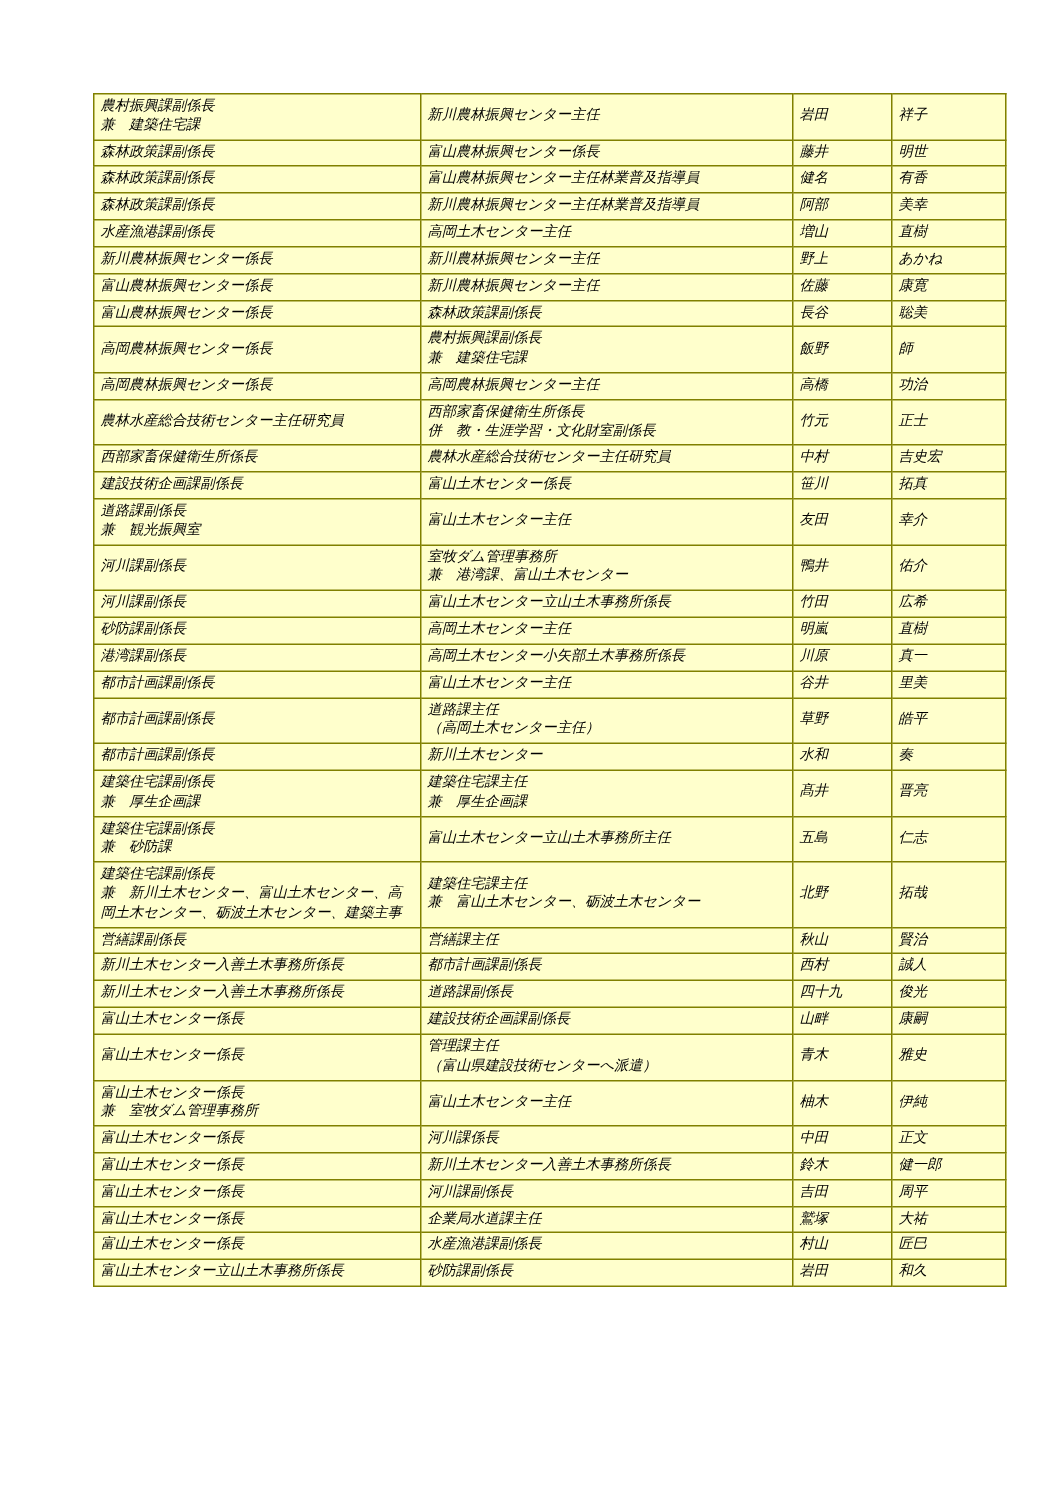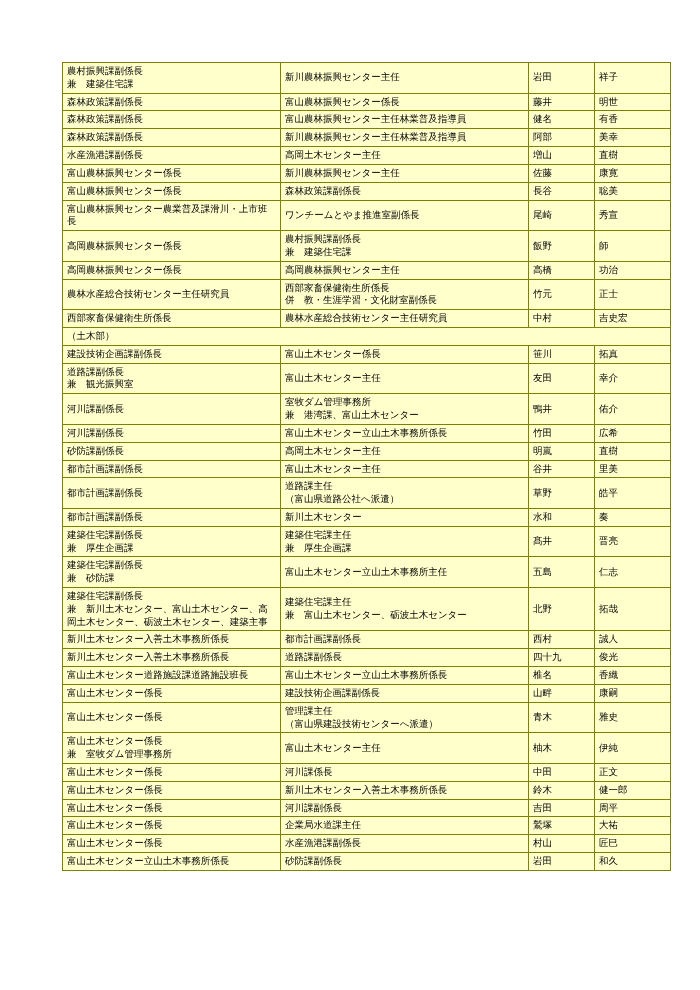--- a/index.html
+++ b/index.html
@@ -12,20 +12,21 @@
     height: 990px;
     font-family: "Liberation Sans", sans-serif;
     color: #000000;
   }
   .page {
     position: relative;
     width: 700px;
     height: 990px;
     box-sizing: border-box;
     padding: 62px 30px 0 62px;
+    font-style: italic;
   }
   table.roster {
     border-collapse: collapse;
     table-layout: fixed;
     width: 608px;
     background: #ffffcc;
   }
   table.roster td {
     border: 1px solid #808000;
     padding: 2px 4px;
@@ -105,50 +106,50 @@
             <span class="line">水産漁港課副係長</span>
           </td>
           <td class="cell-new">
             <span class="line">高岡土木センター主任</span>
           </td>
           <td class="cell-sur">増山</td>
           <td class="cell-given">直樹</td>
         </tr>
         <tr>
           <td class="cell-old">
+            <span class="line">新川農林振興センター係長</span>
+          </td>
+          <td class="cell-new">
+            <span class="line">新川農林振興センター主任</span>
+          </td>
+          <td class="cell-sur">野上</td>
+          <td class="cell-given">あかね</td>
+        </tr>
+        <tr>
+          <td class="cell-old">
             <span class="line">富山農林振興センター係長</span>
           </td>
           <td class="cell-new">
             <span class="line">新川農林振興センター主任</span>
           </td>
           <td class="cell-sur">佐藤</td>
           <td class="cell-given">康寛</td>
         </tr>
         <tr>
           <td class="cell-old">
             <span class="line">富山農林振興センター係長</span>
           </td>
           <td class="cell-new">
             <span class="line">森林政策課副係長</span>
           </td>
           <td class="cell-sur">長谷</td>
           <td class="cell-given">聡美</td>
         </tr>
         <tr>
           <td class="cell-old">
-            <span class="line">富山農林振興センター農業普及課滑川・上市班長</span>
-          </td>
-          <td class="cell-new">
-            <span class="line">ワンチームとやま推進室副係長</span>
-          </td>
-          <td class="cell-sur">尾崎</td>
-          <td class="cell-given">秀宣</td>
-        </tr>
-        <tr>
-          <td class="cell-old">
             <span class="line">高岡農林振興センター係長</span>
           </td>
           <td class="cell-new">
             <span class="line">農村振興課副係長</span>
             <span class="line">兼　建築住宅課</span>
           </td>
           <td class="cell-sur">飯野</td>
           <td class="cell-given">師</td>
         </tr>
         <tr>
@@ -176,23 +177,20 @@
           <td class="cell-old">
             <span class="line">西部家畜保健衛生所係長</span>
           </td>
           <td class="cell-new">
             <span class="line">農林水産総合技術センター主任研究員</span>
           </td>
           <td class="cell-sur">中村</td>
           <td class="cell-given">吉史宏</td>
         </tr>
         <tr>
-          <td colspan="4" class="section">（土木部）</td>
-        </tr>
-        <tr>
           <td class="cell-old">
             <span class="line">建設技術企画課副係長</span>
           </td>
           <td class="cell-new">
             <span class="line">富山土木センター係長</span>
           </td>
           <td class="cell-sur">笹川</td>
           <td class="cell-given">拓真</td>
         </tr>
         <tr>
@@ -232,35 +230,45 @@
             <span class="line">砂防課副係長</span>
           </td>
           <td class="cell-new">
             <span class="line">高岡土木センター主任</span>
           </td>
           <td class="cell-sur">明嵐</td>
           <td class="cell-given">直樹</td>
         </tr>
         <tr>
           <td class="cell-old">
+            <span class="line">港湾課副係長</span>
+          </td>
+          <td class="cell-new">
+            <span class="line">高岡土木センター小矢部土木事務所係長</span>
+          </td>
+          <td class="cell-sur">川原</td>
+          <td class="cell-given">真一</td>
+        </tr>
+        <tr>
+          <td class="cell-old">
             <span class="line">都市計画課副係長</span>
           </td>
           <td class="cell-new">
             <span class="line">富山土木センター主任</span>
           </td>
           <td class="cell-sur">谷井</td>
           <td class="cell-given">里美</td>
         </tr>
         <tr>
           <td class="cell-old">
             <span class="line">都市計画課副係長</span>
           </td>
           <td class="cell-new">
             <span class="line">道路課主任</span>
-            <span class="line">（富山県道路公社へ派遣）</span>
+            <span class="line">（高岡土木センター主任）</span>
           </td>
           <td class="cell-sur">草野</td>
           <td class="cell-given">皓平</td>
         </tr>
         <tr>
           <td class="cell-old">
             <span class="line">都市計画課副係長</span>
           </td>
           <td class="cell-new">
             <span class="line">新川土木センター</span>
@@ -298,47 +306,47 @@
           </td>
           <td class="cell-new">
             <span class="line">建築住宅課主任</span>
             <span class="line">兼　富山土木センター、砺波土木センター</span>
           </td>
           <td class="cell-sur">北野</td>
           <td class="cell-given">拓哉</td>
         </tr>
         <tr>
           <td class="cell-old">
+            <span class="line">営繕課副係長</span>
+          </td>
+          <td class="cell-new">
+            <span class="line">営繕課主任</span>
+          </td>
+          <td class="cell-sur">秋山</td>
+          <td class="cell-given">賢治</td>
+        </tr>
+        <tr>
+          <td class="cell-old">
             <span class="line">新川土木センター入善土木事務所係長</span>
           </td>
           <td class="cell-new">
             <span class="line">都市計画課副係長</span>
           </td>
           <td class="cell-sur">西村</td>
           <td class="cell-given">誠人</td>
         </tr>
         <tr>
           <td class="cell-old">
             <span class="line">新川土木センター入善土木事務所係長</span>
           </td>
           <td class="cell-new">
             <span class="line">道路課副係長</span>
           </td>
           <td class="cell-sur">四十九</td>
           <td class="cell-given">俊光</td>
-        </tr>
-        <tr>
-          <td class="cell-old">
-            <span class="line">富山土木センター道路施設課道路施設班長</span>
-          </td>
-          <td class="cell-new">
-            <span class="line">富山土木センター立山土木事務所係長</span>
-          </td>
-          <td class="cell-sur">椎名</td>
-          <td class="cell-given">香織</td>
         </tr>
         <tr>
           <td class="cell-old">
             <span class="line">富山土木センター係長</span>
           </td>
           <td class="cell-new">
             <span class="line">建設技術企画課副係長</span>
           </td>
           <td class="cell-sur">山畔</td>
           <td class="cell-given">康嗣</td>

